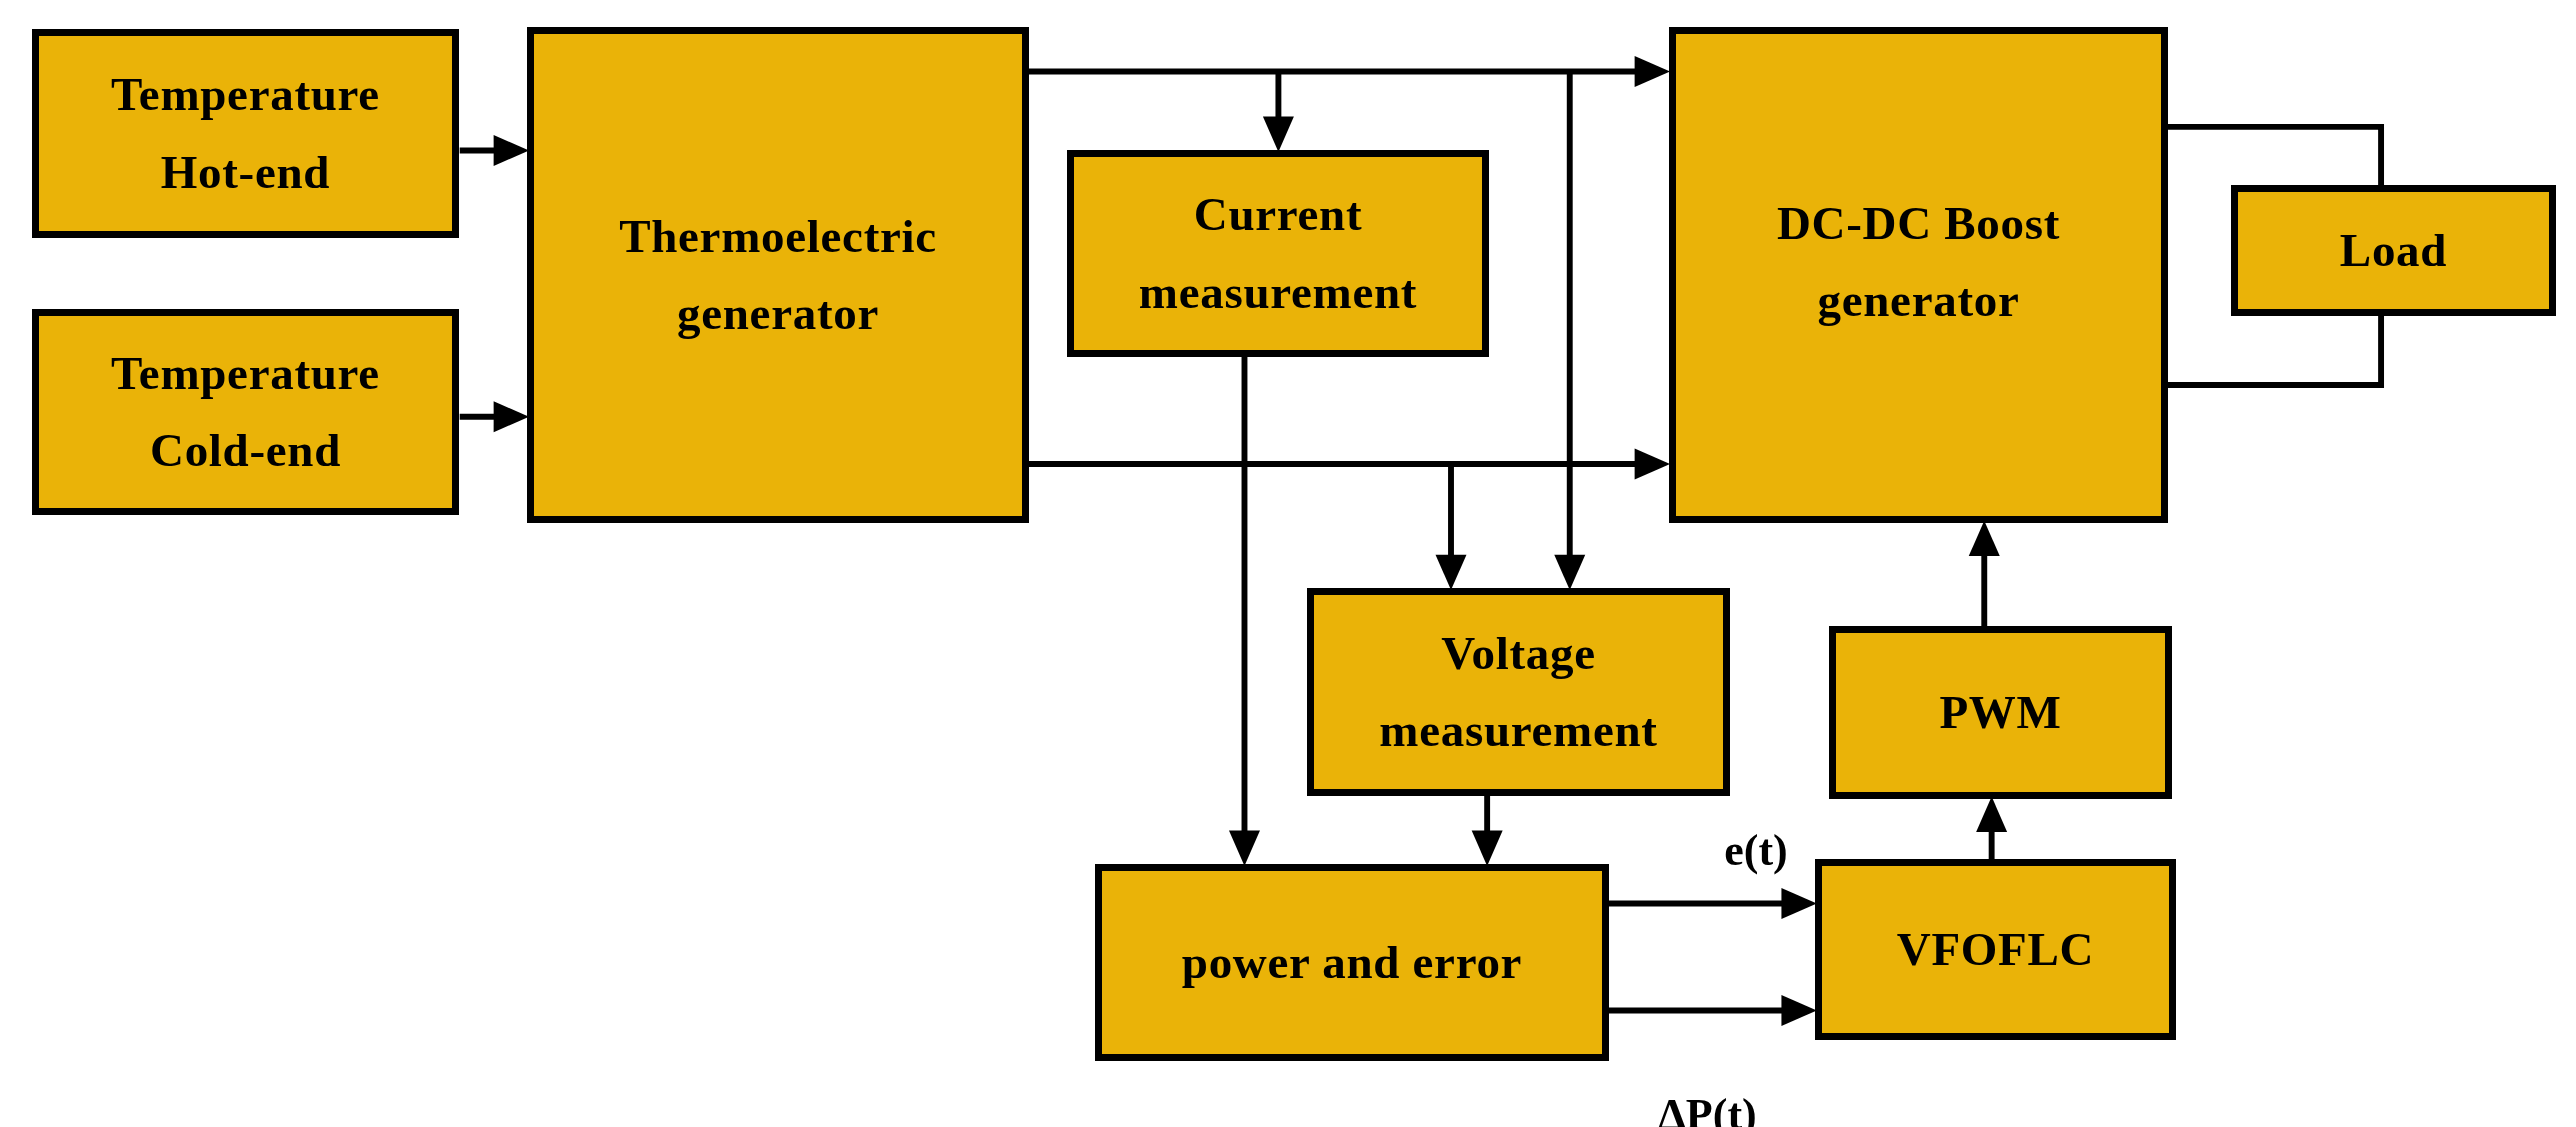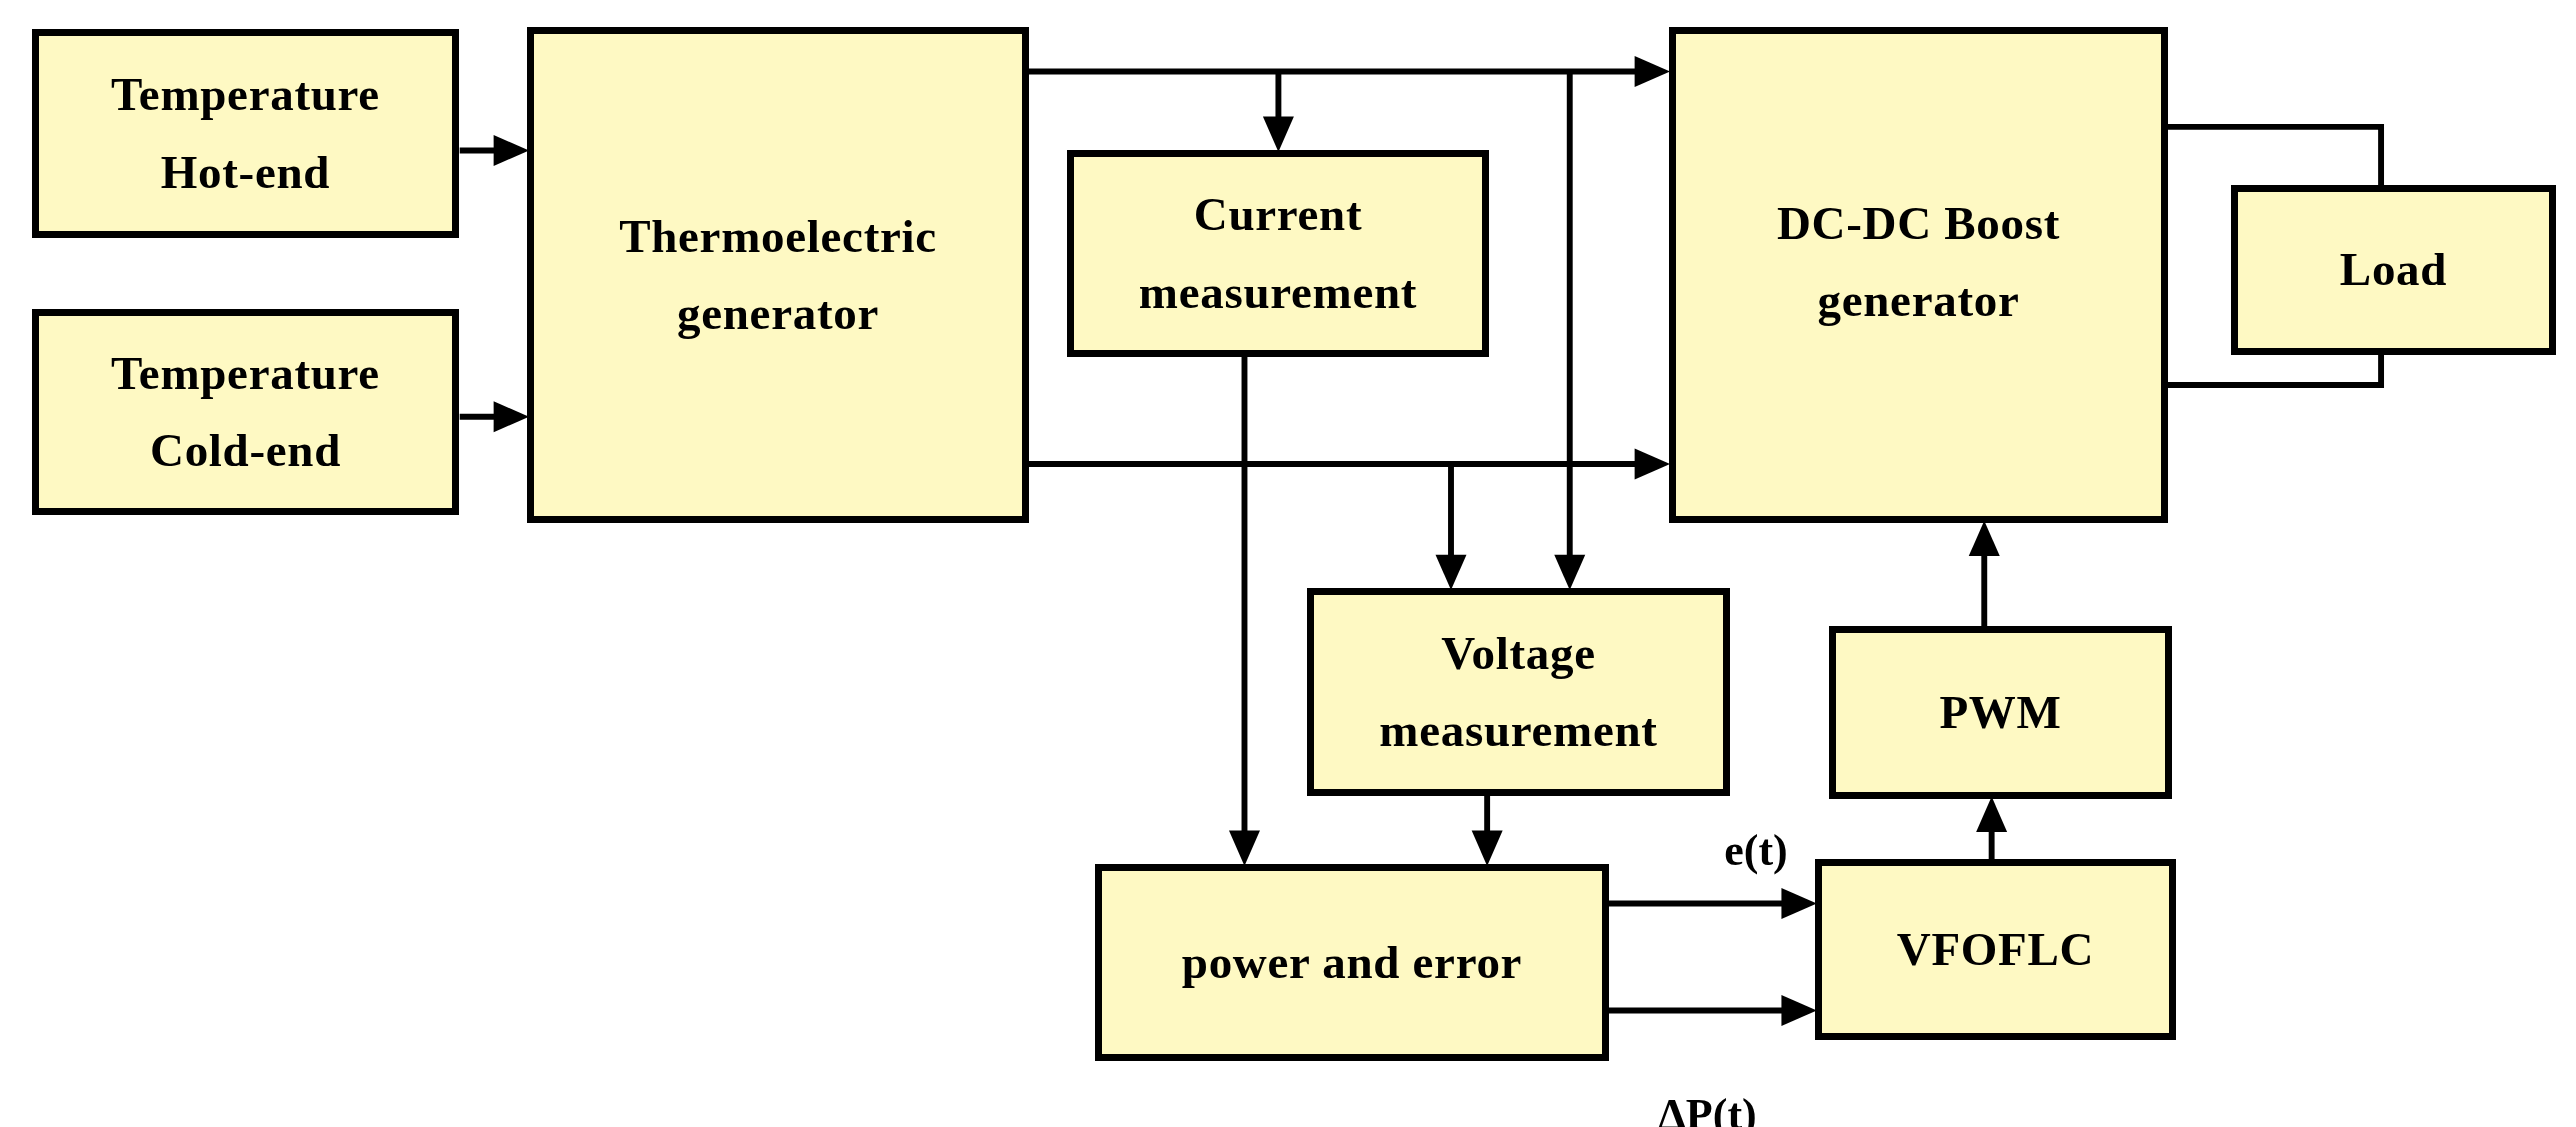--- a/index.html
+++ b/index.html
@@ -28,21 +28,21 @@
     fill: none;
   }
   .wires polygon {
     fill: #000000;
     stroke: none;
   }
   .box {
     position: absolute;
     z-index: 2;
     box-sizing: border-box;
-    background: #fef9c3;
+    background: #eab308;
     border: 7.4px solid #000000;
     display: flex;
     flex-direction: column;
     align-items: center;
     justify-content: center;
     text-align: center;
     font-weight: bold;
     font-size: 47px;
     line-height: 1.64;
     letter-spacing: 0.7px;
@@ -57,21 +57,21 @@
     font-size: 44px;
     text-align: center;
     white-space: nowrap;
   }
   
   .temp-hot   { left:   32px; top:   29px; width: 427px; height: 209px; }
   .temp-cold  { left:   32px; top:  309px; width: 427px; height: 206px; }
   .teg        { left:  527px; top:   26.6px; width: 502px; height: 496px; }
   .current    { left: 1067px; top:  150px; width: 422px; height: 207px; }
   .dcdc       { left: 1669px; top:   26.6px; width: 499px; height: 496px; }
-  .load       { left: 2231px; top:  185px; width: 325px; height: 170px; }
+  .load       { left: 2231px; top:  185px; width: 325px; height: 131px; }
   .voltage    { left: 1307px; top:  588px; width: 423px; height: 208px; }
   .pwm        { left: 1829px; top:  626px; width: 343px; height: 173px; }
   .comp       { left: 1095px; top: 864px; width: 514px; height: 197px; }
   .vfoflc     { left: 1815px; top: 859px; width: 361px; height: 181px; }
   .sig-error  { left: 1682px; top: 825px; width: 148px; }
   .sig-deltap { left: 1597px; top: 1089px; width: 221px; }
 </style>
 </head>
 <body>
 

